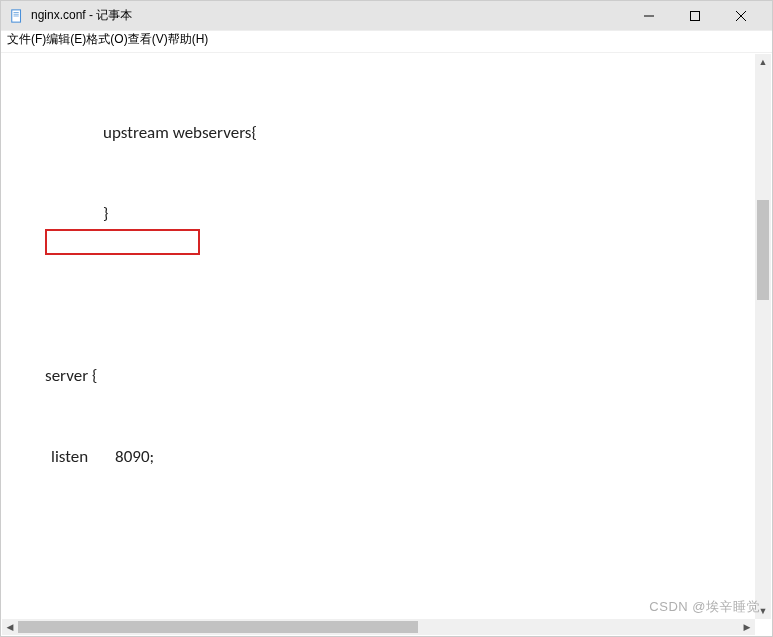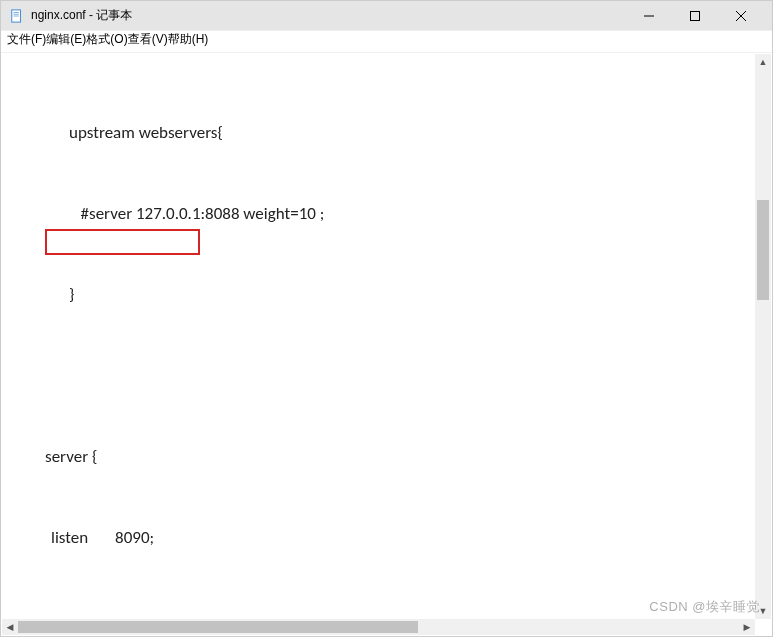--- a/index.html
+++ b/index.html
@@ -56,21 +56,21 @@
     .editor {
       font-family: "Microsoft YaHei", Calibri, "Segoe UI", sans-serif;
       font-size: 17px;
       line-height: 27px;
       white-space: pre;
       color: #222;
       padding-left: 0;
       padding-top: 12px;
     }
     .editor .line { padding-left: 8px; height: 27px; white-space: pre; }
-    .editor .pad-ups { padding-left: 68px; }
+    .editor .pad-ups { padding-left: 102px; }
     .editor .pad-block { padding-left: 44px; }
     .editor .pad-block2 { padding-left: 50px; }
     .highlight-box {
       position: absolute;
       border: 2px solid #d62424;
       pointer-events: none;
       left: 44px;
       top: 176px;
       width: 155px;
       height: 26px;
@@ -157,21 +157,20 @@
   <span class="menu-item">文件(F)</span>
   <span class="menu-item">编辑(E)</span>
   <span class="menu-item">格式(O)</span>
   <span class="menu-item">查看(V)</span>
   <span class="menu-item">帮助(H)</span>
 </div>
 
 <div class="editor-wrap">
   <div class="editor">
     <div class="line pad-ups">upstream webservers{</div>
-    <div class="line pad-ups">   #server 127.0.0.1:8088 weight=10 ;</div>
     <div class="line pad-ups">}</div>
     <div class="line"></div>
     <div class="line pad-block">server {</div>
     <div class="line pad-block2">listen       8090;</div>
     
     
     
     
     
     

